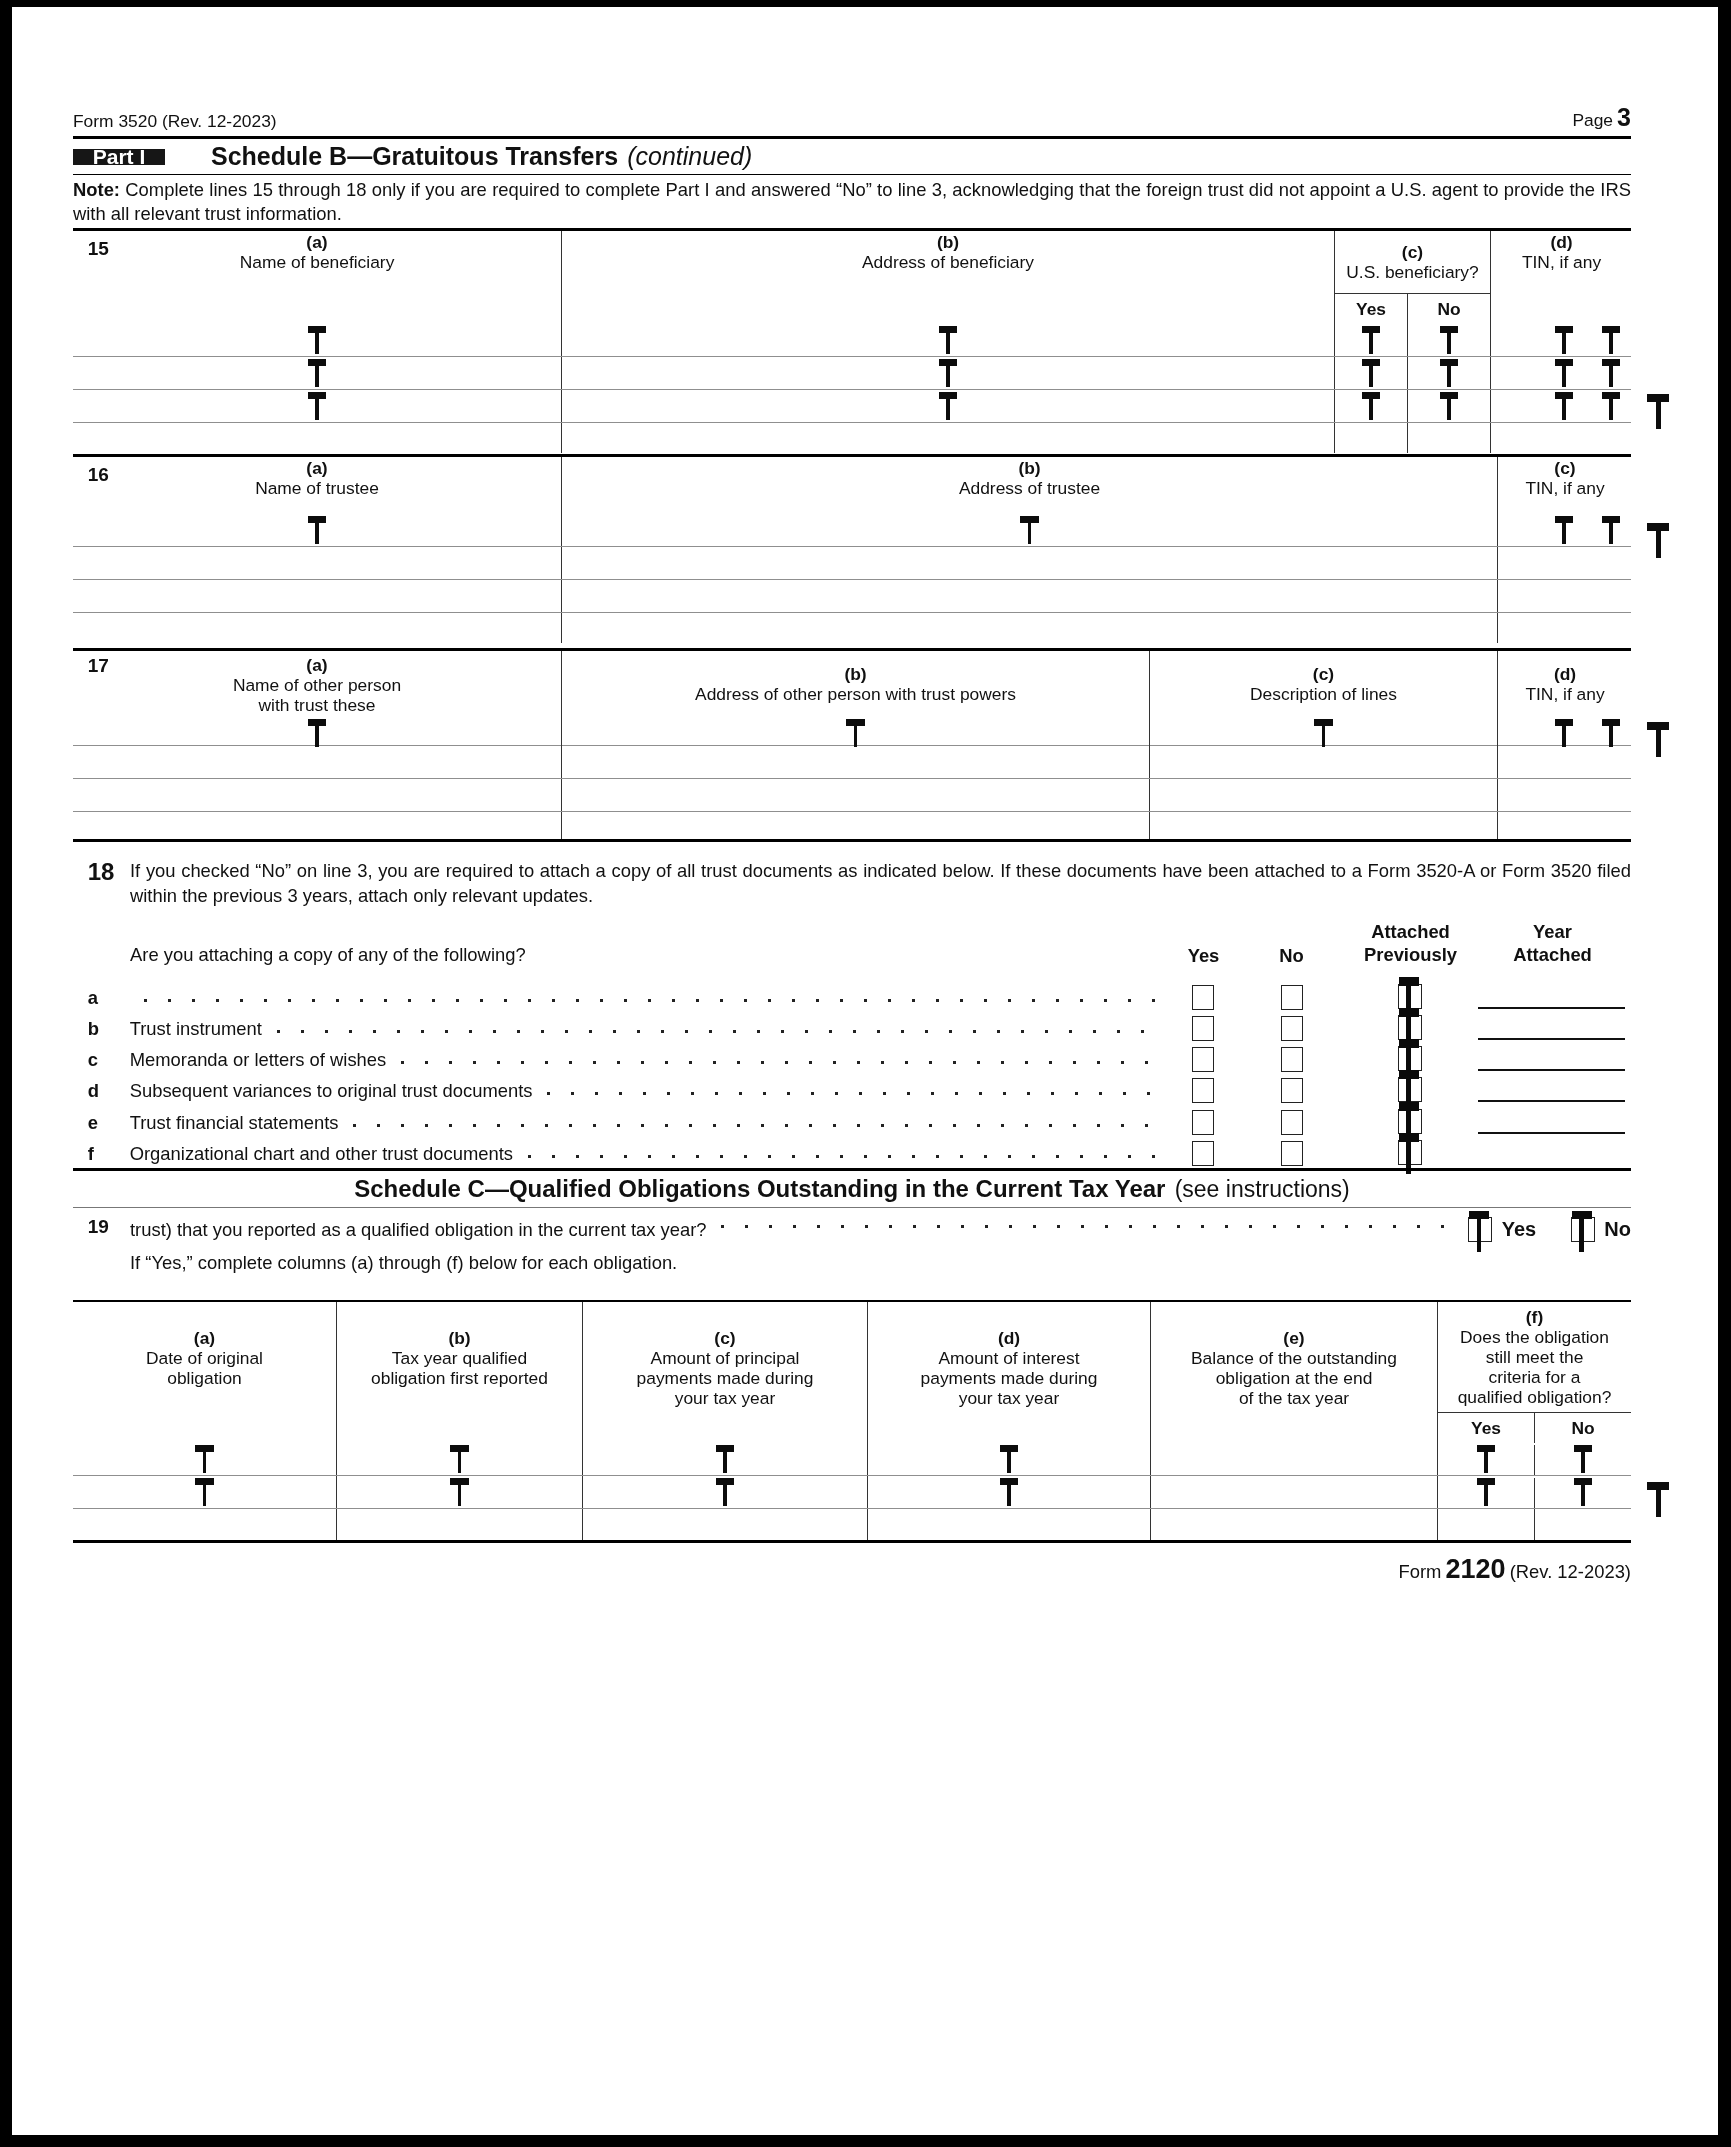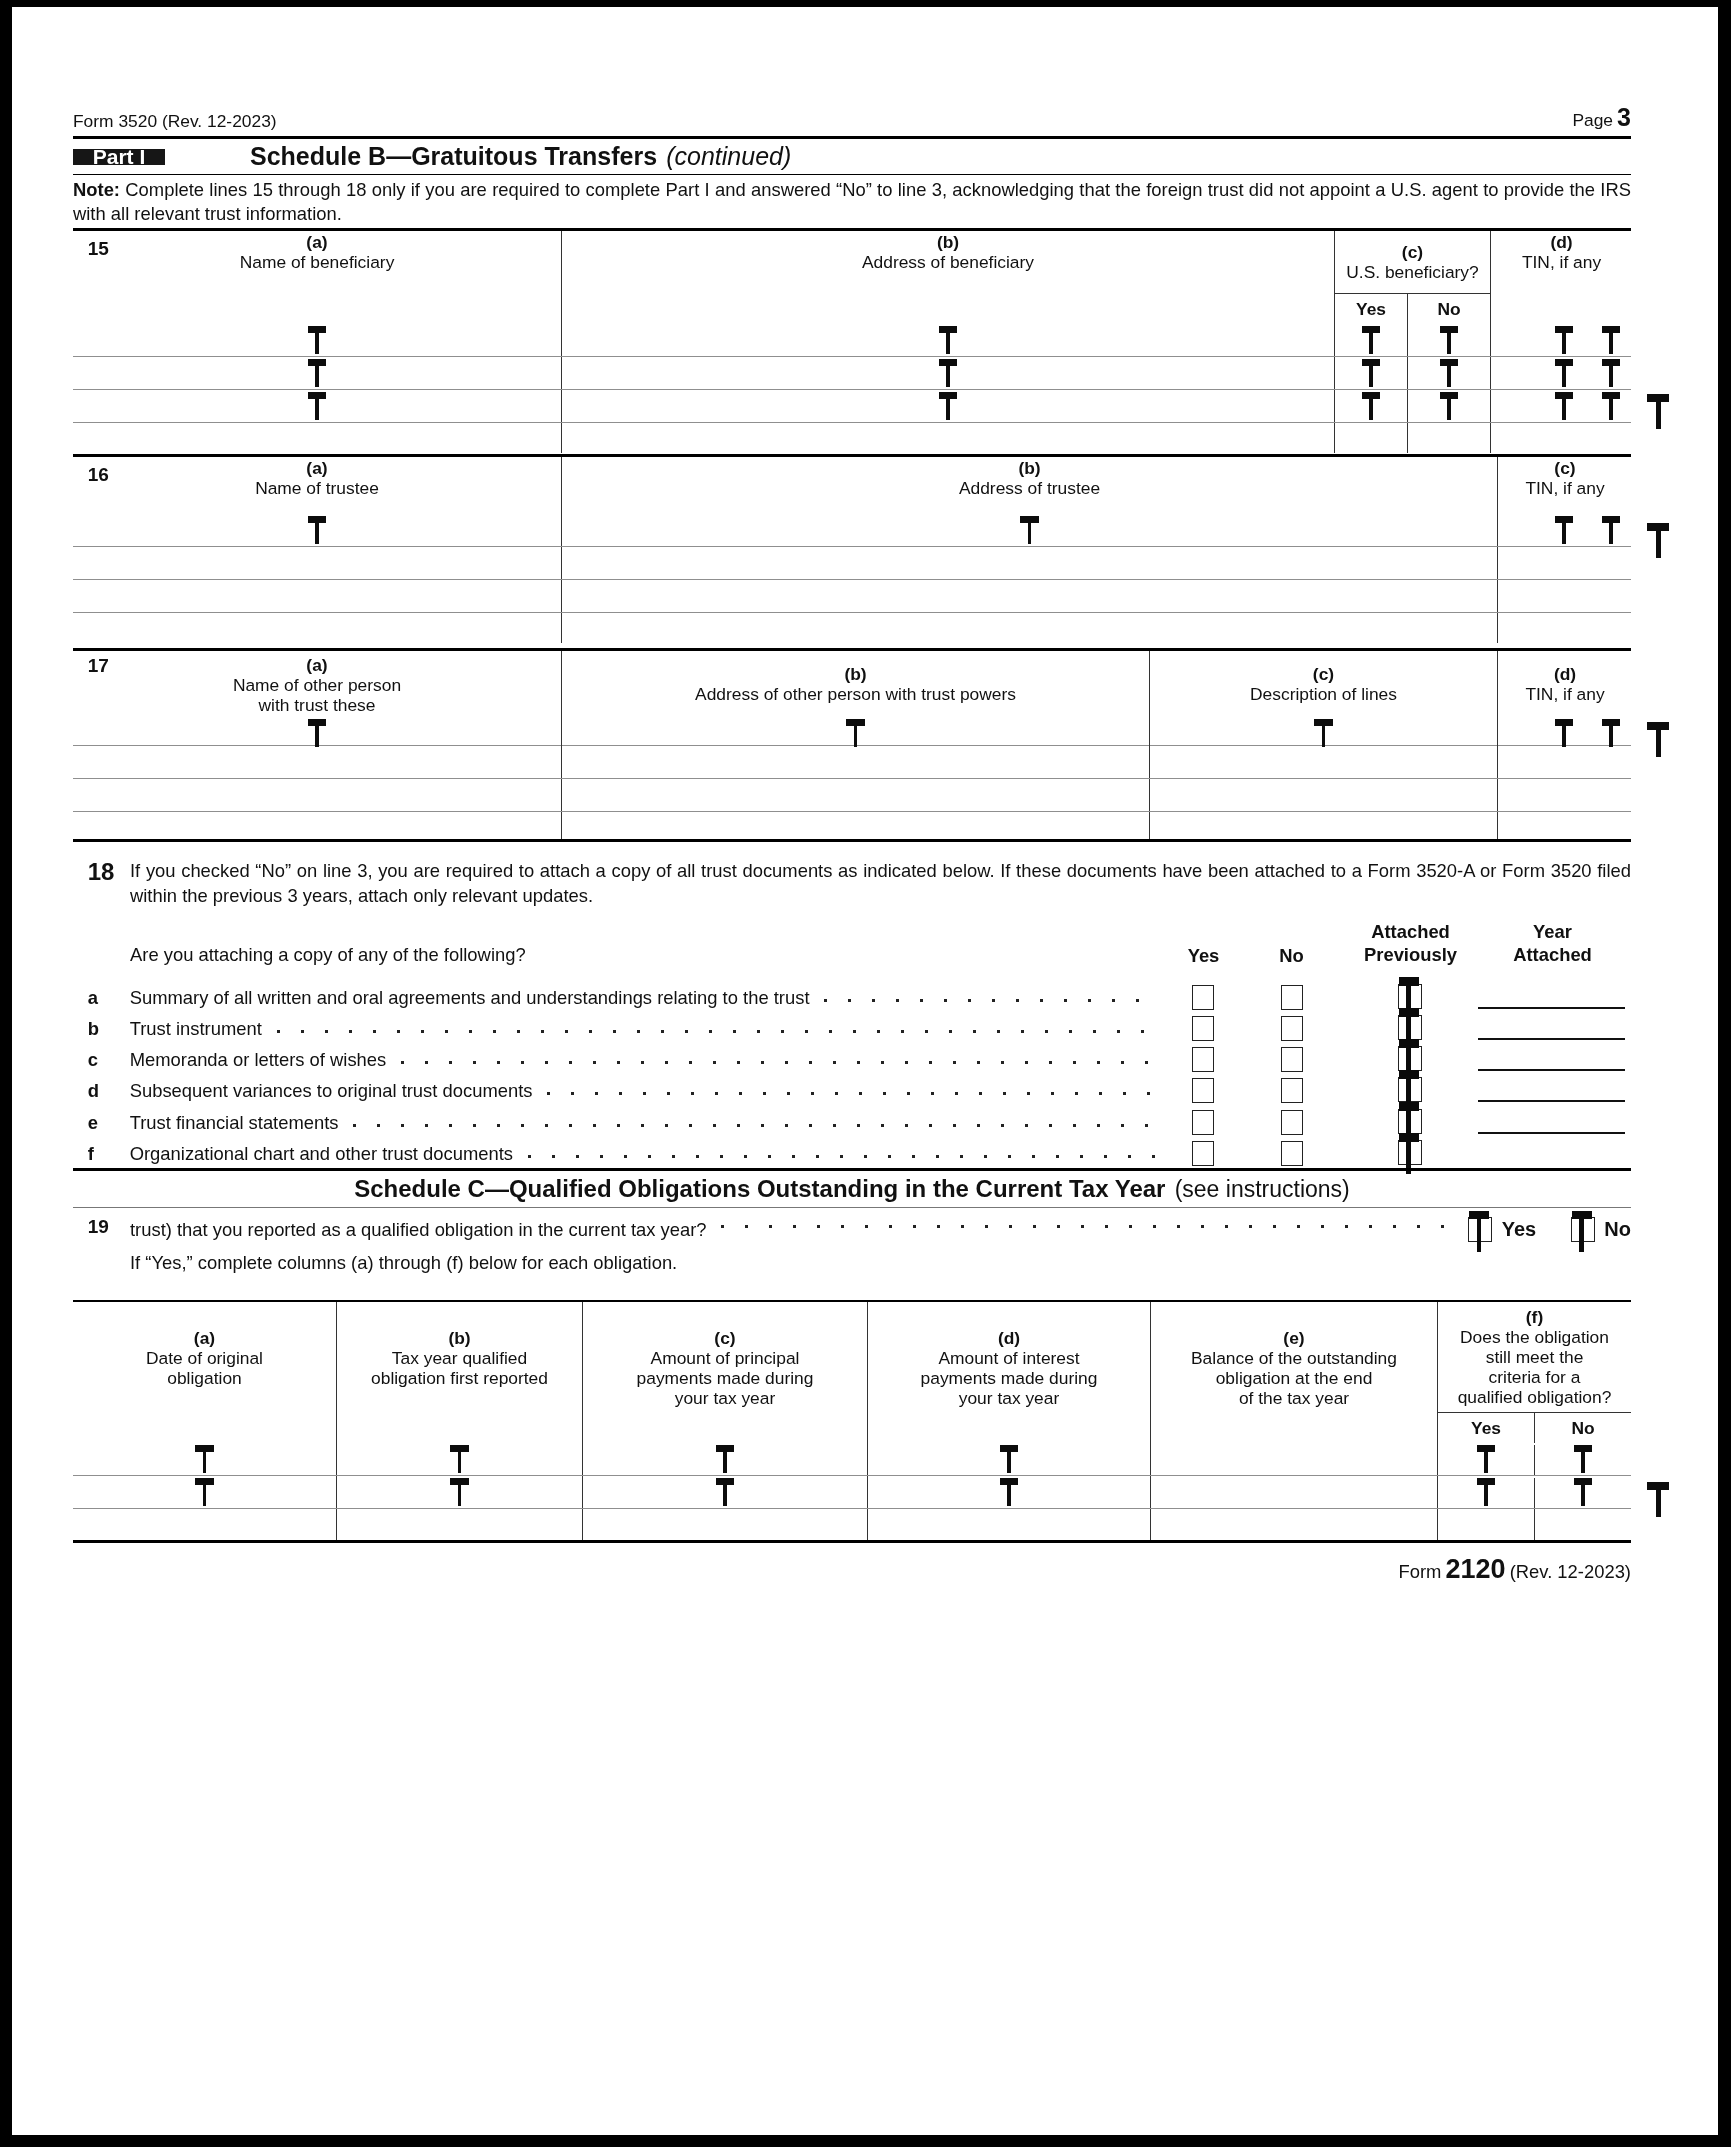--- a/index.html
+++ b/index.html
@@ -23,21 +23,21 @@
   .tophdr { top:103px; display:flex; justify-content:space-between; align-items:flex-end; }
   .tophdr .fl { font-size:17.4px; }
   .pageword { font-size:17.4px; }
   .pagenum { font-size:25px; font-weight:bold; }
 
   
   .partbar { top:136px; height:39px; border-top:3.7px solid #000; border-bottom:1.8px solid #000;
              display:flex; align-items:center; }
   .parttag { background:#161616; color:#fff; font-weight:bold; font-size:21px;
              height:16px; width:92px; display:flex; align-items:center; justify-content:center; }
-  .parttitle { margin-left:85px; font-size:25px; font-weight:bold; }
+  .parttitle { margin-left:46px; font-size:25px; font-weight:bold; }
   .partcont { font-size:25px; font-style:italic; font-weight:normal; margin-left:9.2px; }
 
   .notep { top:178px; font-size:18.4px; line-height:24px; text-align:justify; }
   .notep b { font-weight:bold; }
 
   
   .tbl { border-top:3.7px solid #000; }
   .hcell { border-right:1.8px solid #333; position:relative; }
   .hcell.last { border-right:none; }
   .hlbl { text-align:center; font-size:17.4px; line-height:20px; white-space:pre-line; }
@@ -363,21 +363,20 @@
     <div class="h18 hyes">Yes</div>
     <div class="h18 hno">No</div>
     <div class="h18 hap">Attached
 Previously</div>
     <div class="h18 hya">Year
 Attached</div>
 
     <div class="r18" style="top:127px;">
       <div class="lead">
           <span class="lt">a</span>
-          <span class="tx">Summary of all written and oral agreements and understandings relating to the trust</span>
           <span class="dots"></span>
         </div>
       <span class="cb cy"></span>
       <span class="cb cn"></span>
       <span class="cbt">
           <span class="bx"></span>
           <span class="tt"></span>
         </span>
       <span class="yearline"></span>
     </div>

